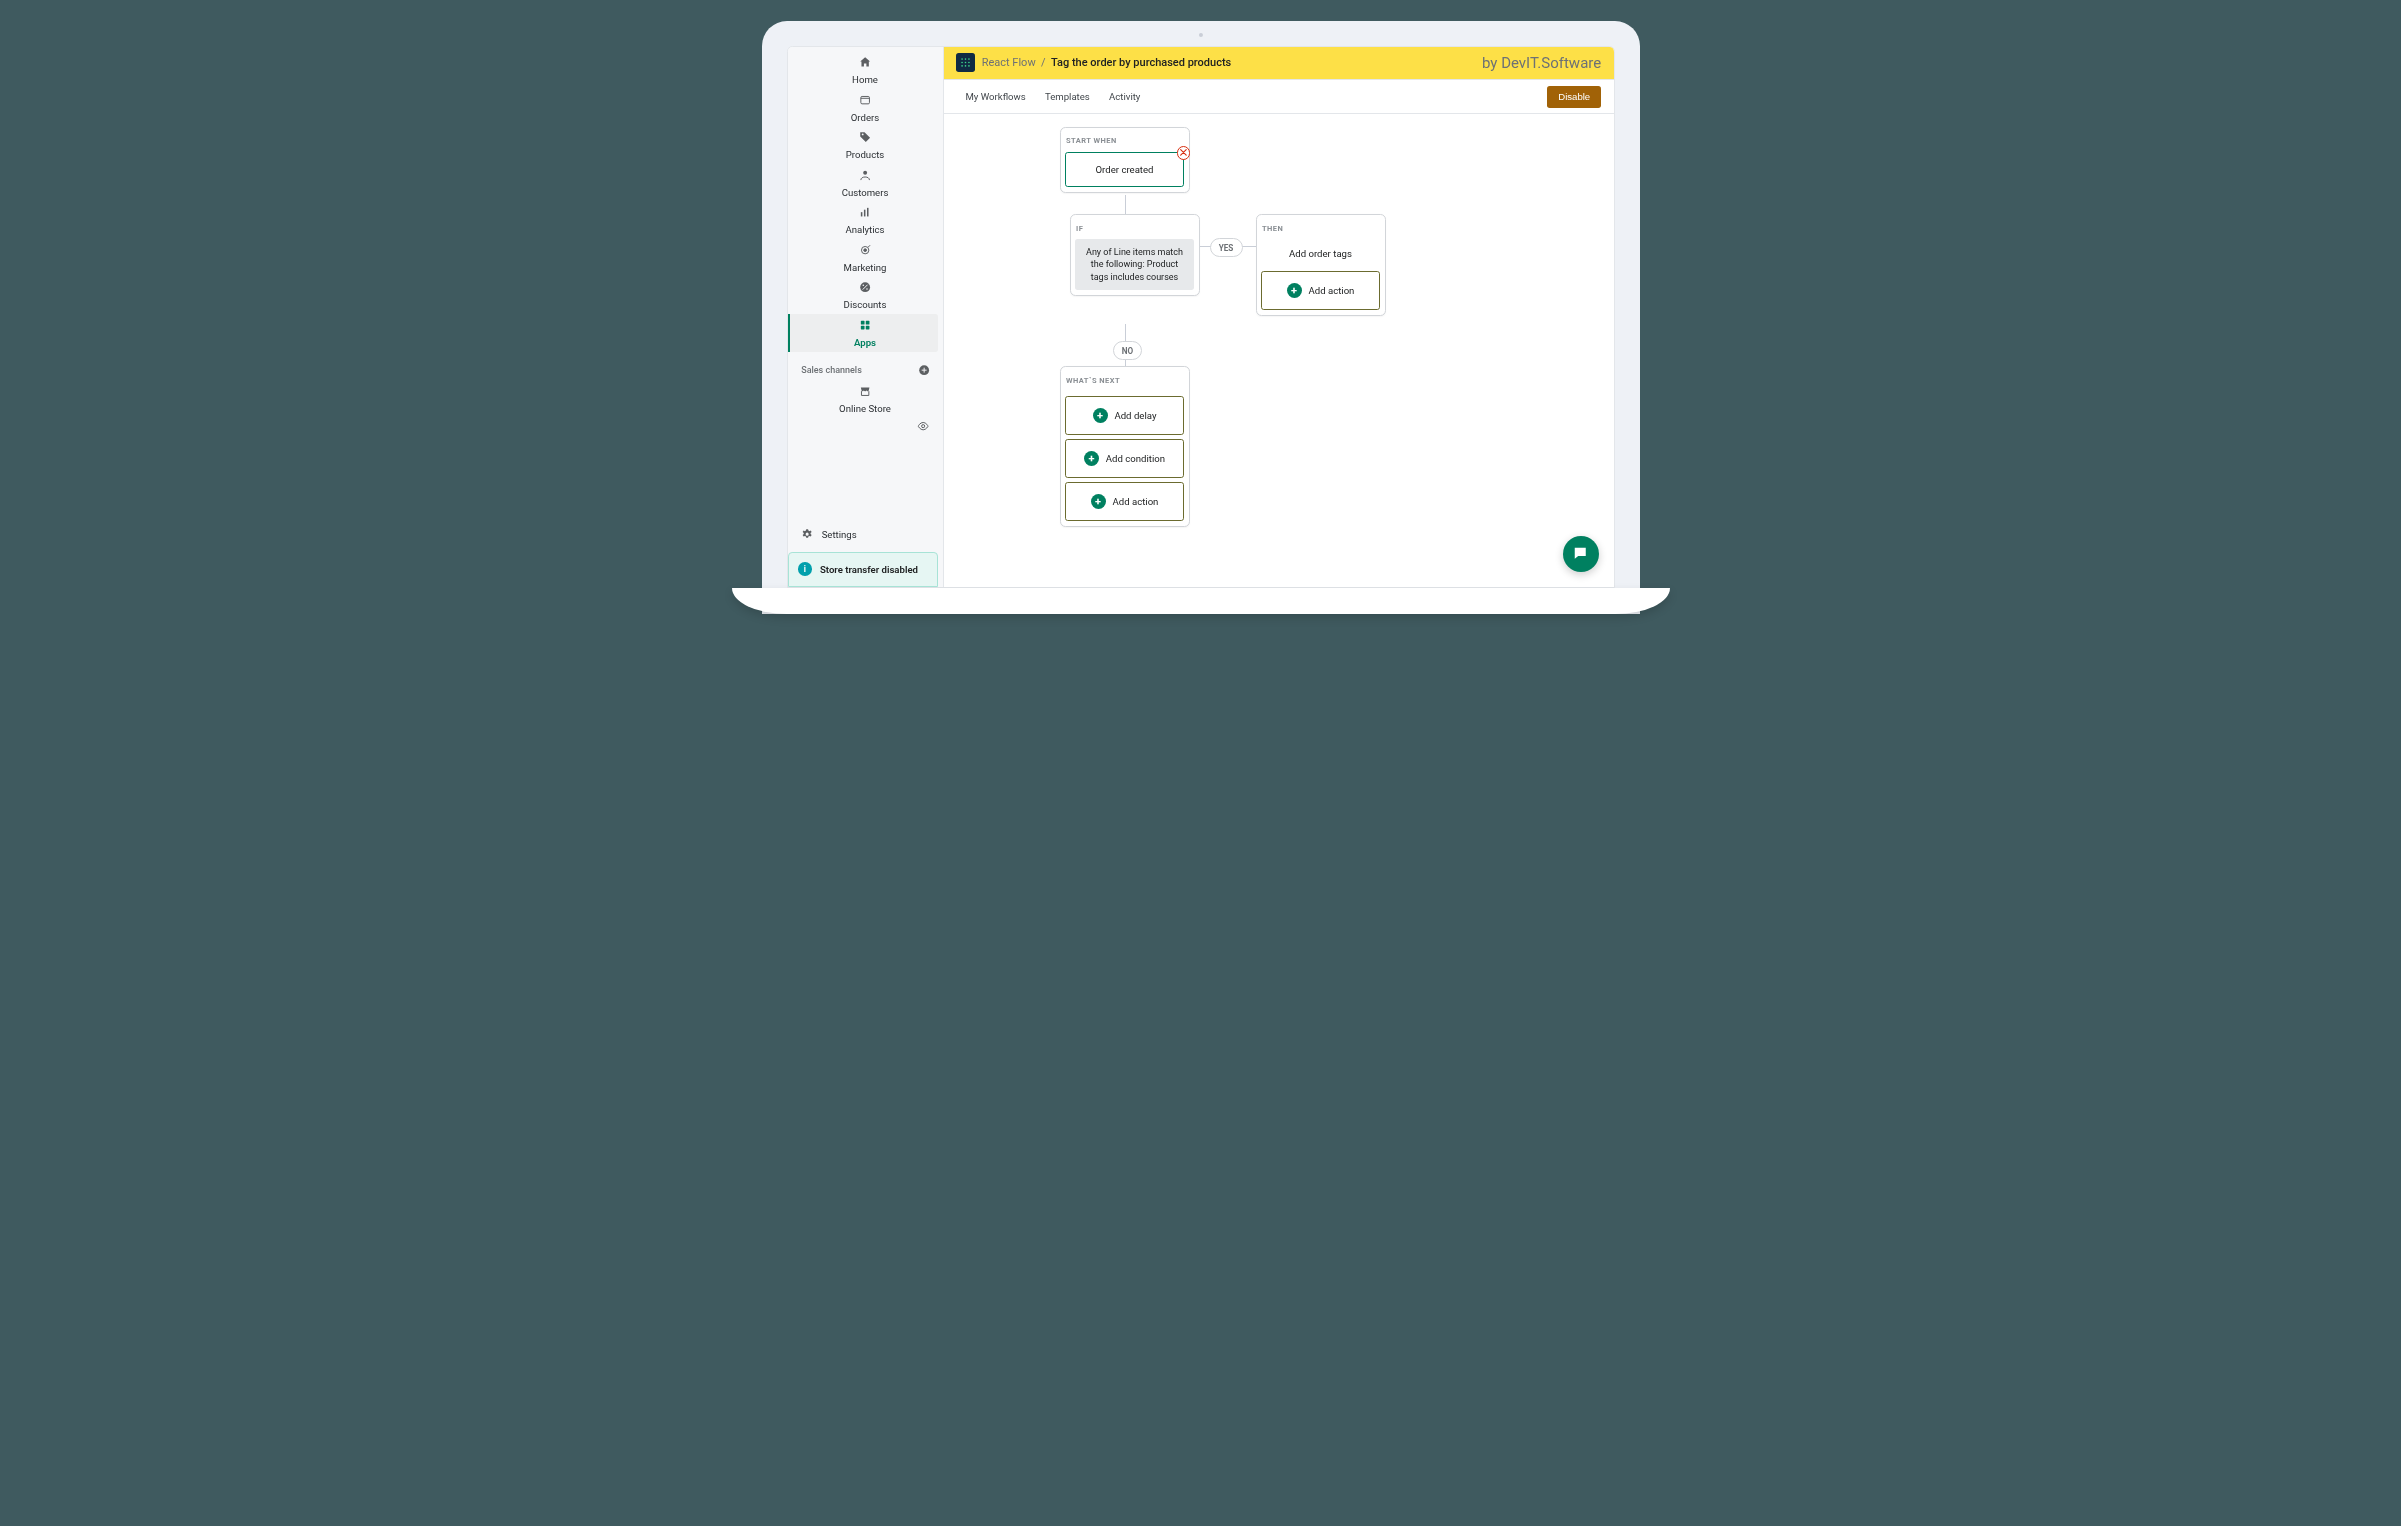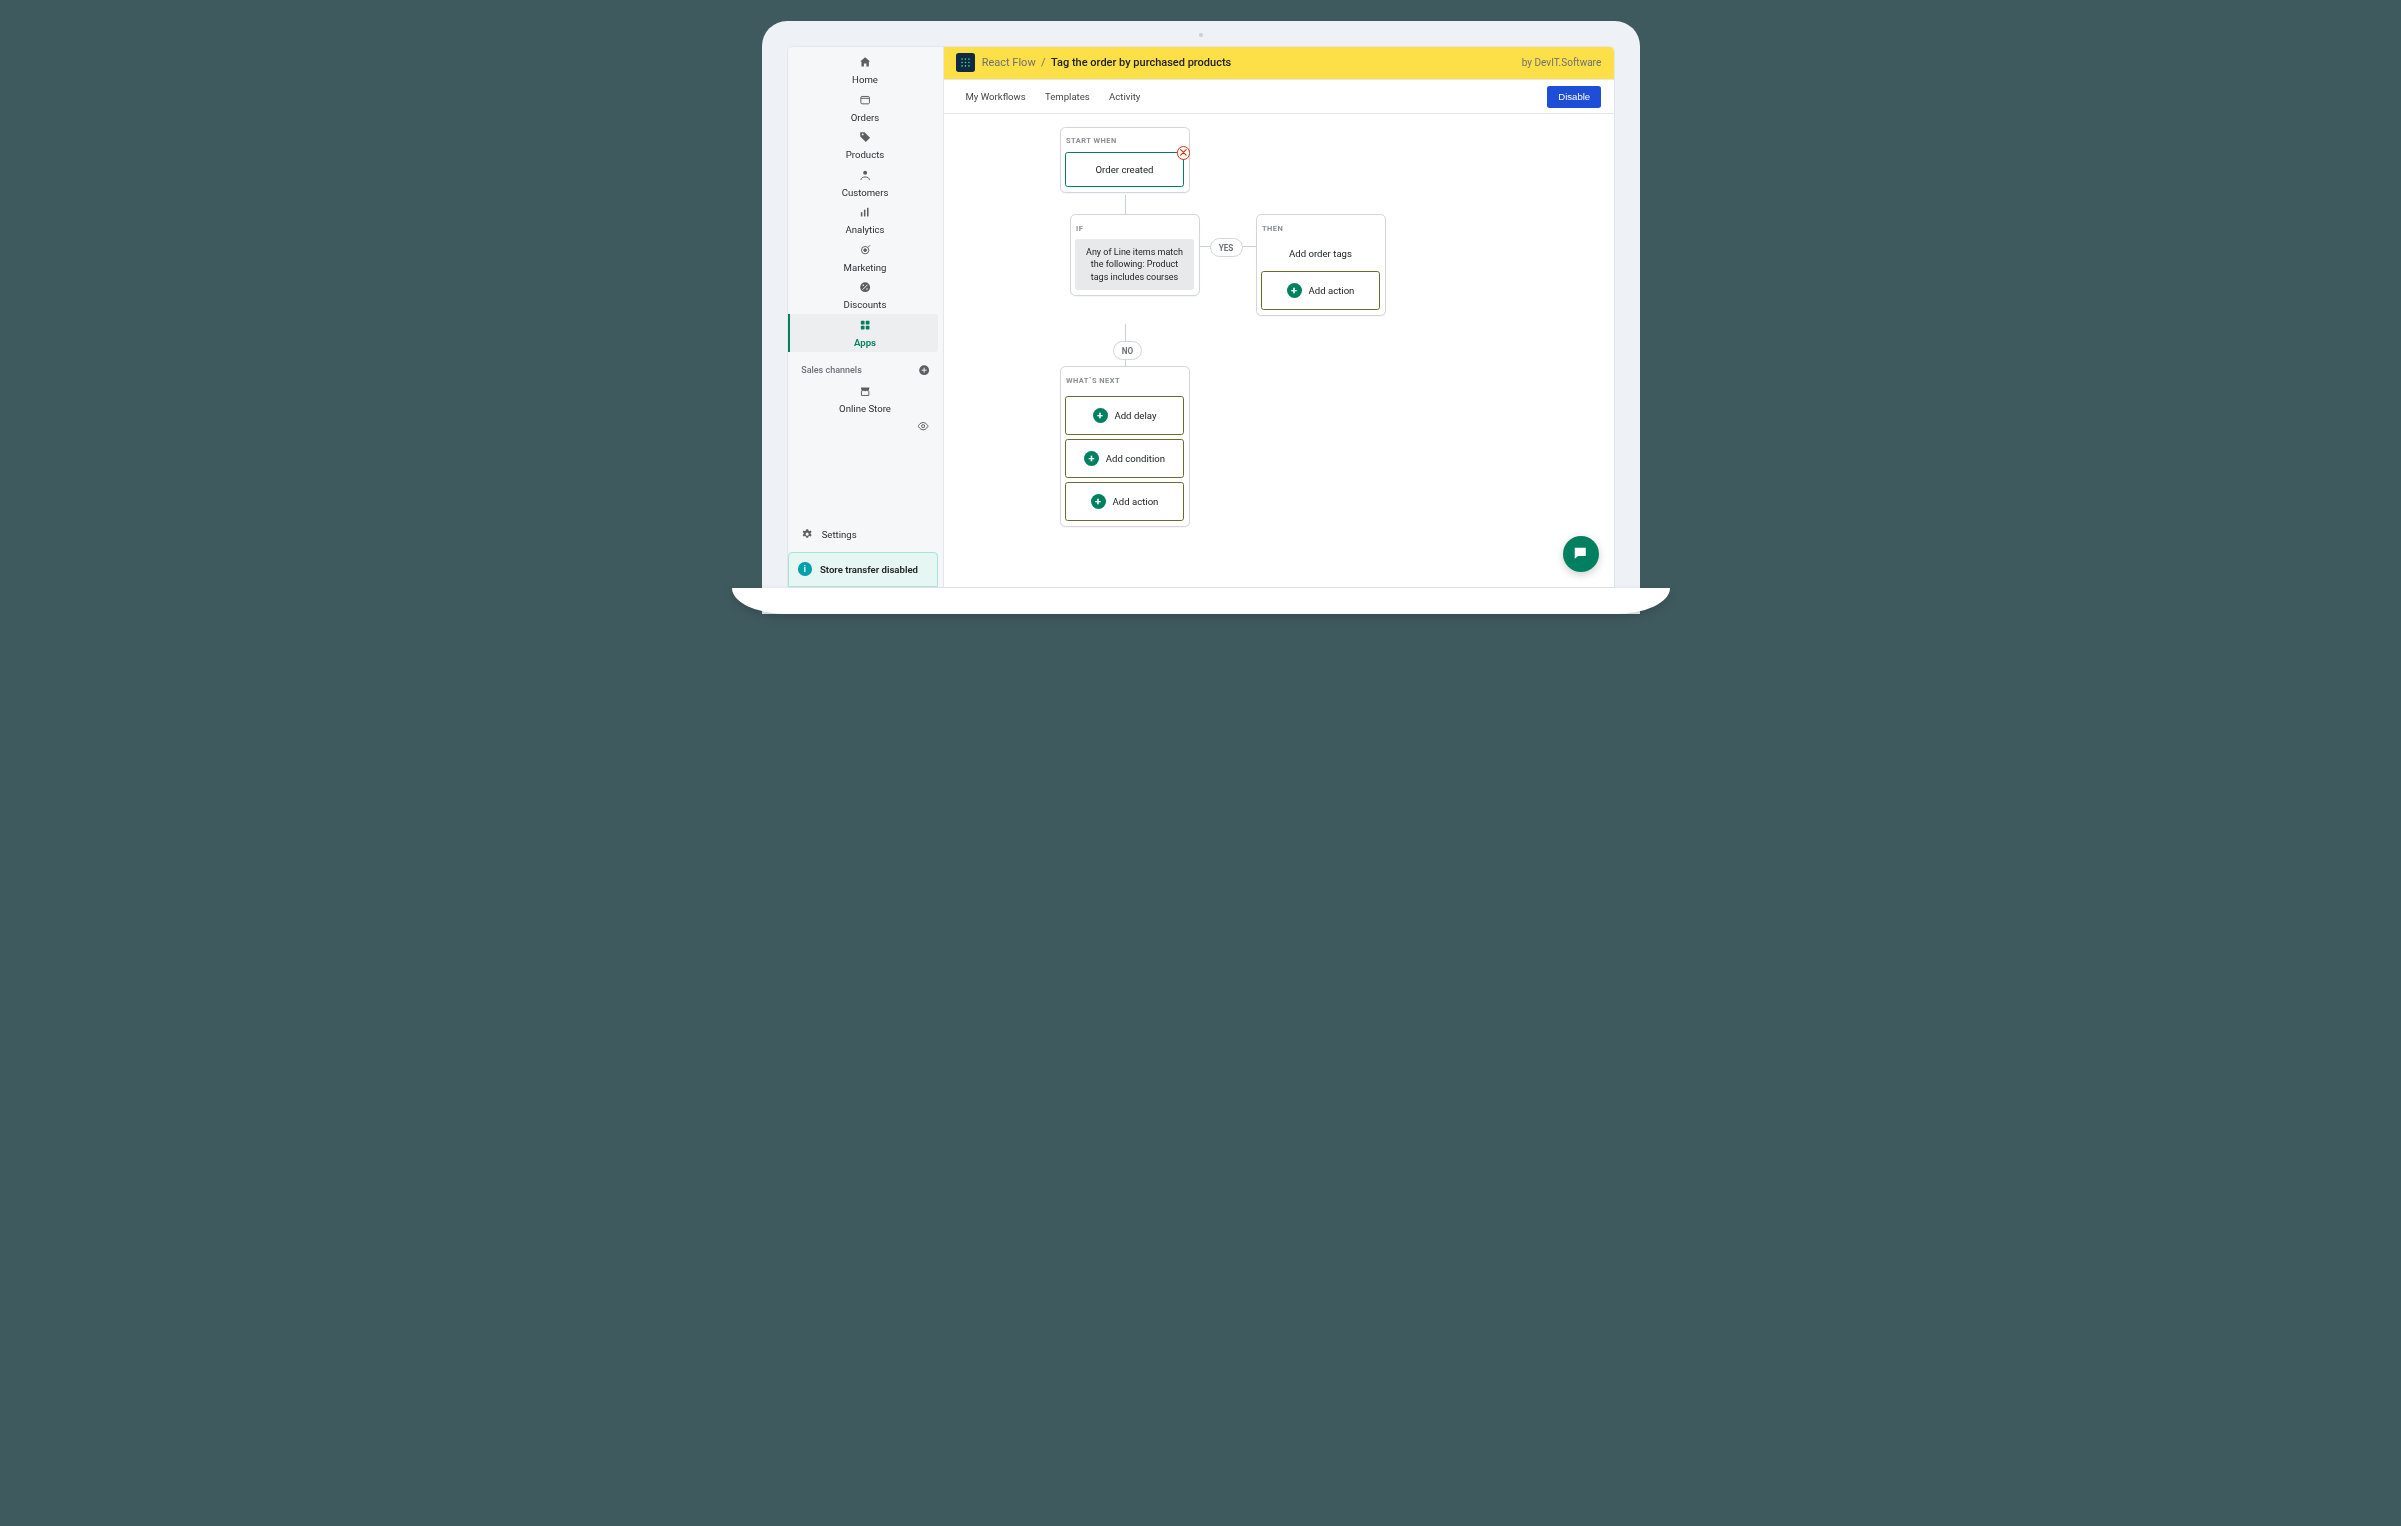--- a/index.html
+++ b/index.html
@@ -103,30 +103,30 @@
 }
 .app-icon {
   width:19px; height:19px; background:#102a43;
   border-radius:2.7px; display:inline-flex; align-items:center; justify-content:center;
 }
 .app-icon svg { width:11px; height:11px; }
 .breadcrumb { font-size: 11px; }
 .breadcrumb .muted { color:#6d7175; }
 .breadcrumb .sep { color:#6d7175; margin:0 2.7px; }
 .breadcrumb .title { color:#202223; font-weight:500; }
-.byline { margin-left:auto; font-size:10px; color:#6d7175; }
+.byline { margin-left:auto; font-size:15px; color:#6d7175; }
 .tabbar {
   display:flex; align-items:center;
   padding: 0 12.3px;
   border-bottom:0.7px solid #e3e6ea;
   background:#fff;
 }
 .tab { padding: 11px 9.6px; font-size:9.6px; color:#42474c; cursor:pointer; }
 .disable-btn {
-  margin-left:auto; background:#1d4ed8; color:#fff;
+  margin-left:auto; background:#a16207; color:#fff;
   border:none; border-radius:2.7px; padding:5.5px 11px;
   font-size:9.6px; font-weight:500; cursor:pointer;
 }
 .canvas {
   flex:1; position:relative; background:#fff; overflow:hidden;
 }
 
 .node {
   position:absolute;
   background:#fff;

